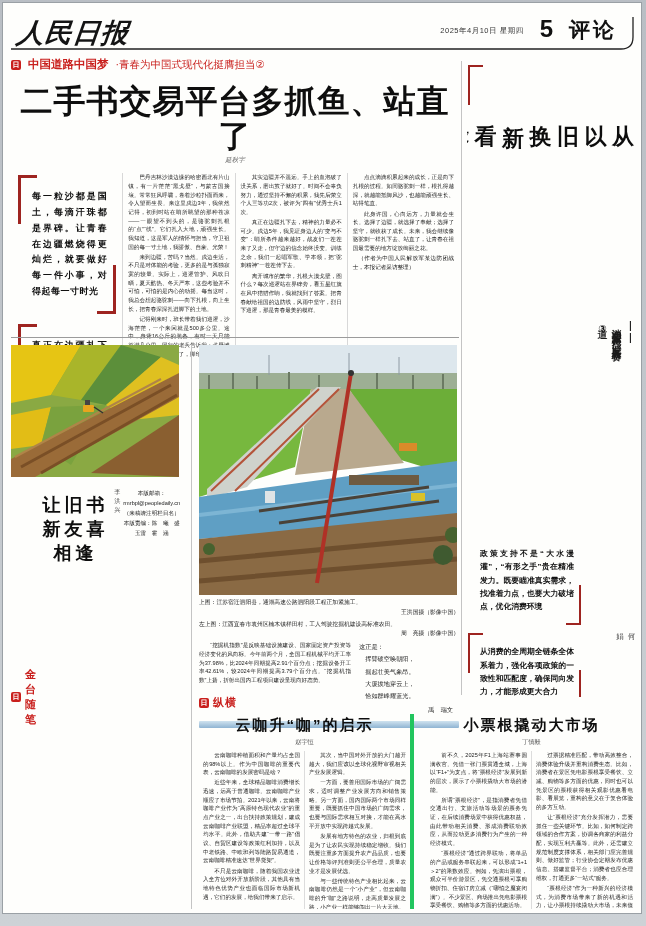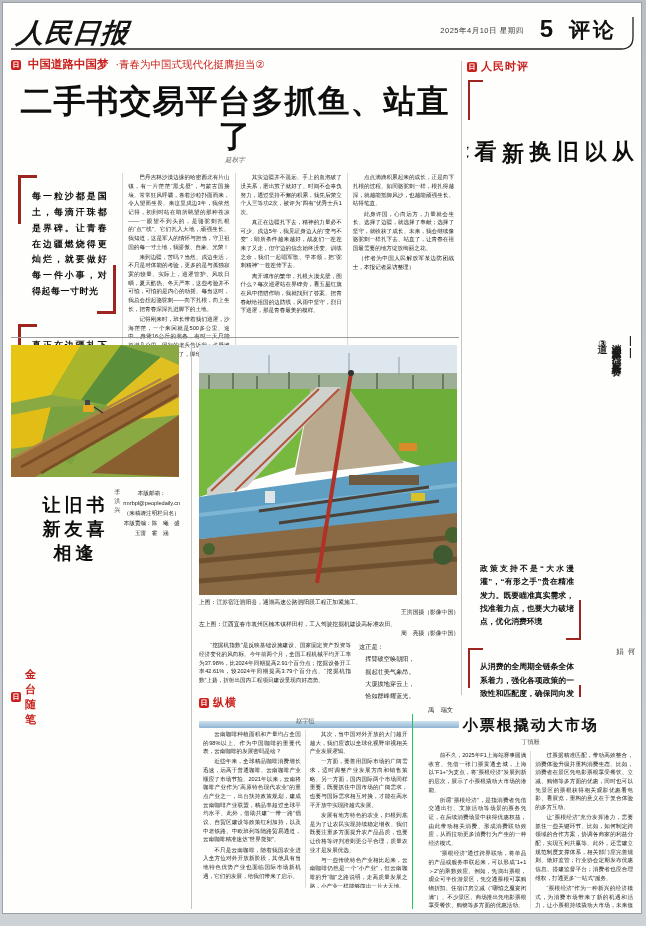--- a/index.html
+++ b/index.html
@@ -102,21 +102,21 @@
   .blue-band{height:7px;margin-top:5px;background:linear-gradient(#cfe2ef,#8fb4d2);border-radius:1px;}
   
   .jintai{position:absolute;left:8px;top:482px;width:177px;height:424px;display:flex;flex-direction:row;box-sizing:border-box;padding-right:6px;}
   .jt-head{font-size:18px;font-weight:900;text-align:center;letter-spacing:4px;color:#0e0e0e;margin:8px 0 0;}
   .jt-body{flex:1;overflow:hidden;margin-top:2px;}
   .page-footer{margin-top:3px;text-align:center;font-size:5.6px;line-height:1.8;color:#222;}
   
   .zongheng{position:absolute;left:196px;top:692px;width:438px;height:216px;overflow:hidden;}
   .zh-row{display:flex;margin-top:4px;}
   .zh-article{flex:1;box-sizing:border-box;}
-  .zh-article + .zh-article{border-left:1px solid #22c55e;padding-left:12px;}
+  .zh-article + .zh-article{border-left:4px solid #22c55e;padding-left:12px;}
   .zh-head{font-size:15px;font-weight:900;text-align:center;letter-spacing:2px;color:#0e0e0e;margin:2px 0 0;}
   .zh-cols{display:flex;height:158px;overflow:hidden;}
   .zh-cols .col{flex:1;padding:0 4px;box-sizing:border-box;}
   .zh-cols .col + .col{border-left:1px solid #dcdcdc;}
 </style>
 </head>
 <body>
 
 <div class="sheet">
 
@@ -161,24 +161,20 @@
         <p class="src">（作者为中国人民解放军某边防团战士，本报记者采访整理）</p>
       </div>
     </div>
   </div>
 
   <div class="hr-mid"></div>
   <div class="vrule" style="left:458px;top:58px;height:634px;"></div>
   <div class="vrule" style="left:188px;top:342px;height:564px;"></div>
 
   <div class="right-col">
-    <div class="label-row">
-      <span class="col-icon">日</span>
-      <span class="label-text">人民时评</span>
-    </div>
     <div class="pr-flow t">
       <div class="vt">
         <div class="vt-main">从以旧换新看绿色消费</div>
         <div class="vt-sub">——消费新亮点 发展新赛道③</div>
         <div class="vt-author">何娟</div>
       </div>
       <div class="pr-quote">政策支持不是“大水漫灌”，“有形之手”贵在精准发力。既要瞄准真实需求，找准着力点，也要大力破堵点，优化消费环境</div>
       <div class="pr-quote">从消费的全周期全链条全体系着力，强化各项政策的一致性和匹配度，确保同向发力，才能形成更大合力</div>
 
     </div>
@@ -280,20 +276,21 @@
     <div class="blue-band"></div>
   </div>
 
   <div class="zongheng">
     <div class="label-row">
       <span class="col-icon">日</span>
       <span class="label-text">纵横</span>
     </div>
     <div class="zh-row">
       <div class="zh-article">
+        <h3 class="zh-head">云咖升“咖”的启示</h3>
         <div class="author-line">赵宇恒</div>
         <div class="zh-cols">
           <div class="col t">
             <p>云南咖啡种植面积和产量均占全国的98%以上。作为中国咖啡的重要代表，云南咖啡的发展密码是啥？</p>
             <p>近些年来，全球精品咖啡消费增长迅速，远高于普通咖啡。云南咖啡产业顺应了市场节拍。2021年以来，云南将咖啡产业作为“高原特色现代农业”的重点产业之一，出台扶持政策规划，建成云南咖啡产业联盟，精品率超过全球平均水平。此外，借助共建“一带一路”倡议、自贸区建设等政策红利加持，以及中老铁路、中欧班列等陆路贸易通道，云南咖啡精准速达“世界货架”。</p>
             <p>不只是云南咖啡，随着我国农业进入全方位对外开放新阶段，其他具有当地特色优势产业也面临国际市场新机遇，它们的发展，给我们带来了启示。</p>
 
           </div>
           <div class="col t">
             <p>其次，当中国对外开放的大门越开越大，我们应该以全球化视野审视相关产业发展逻辑。</p>

